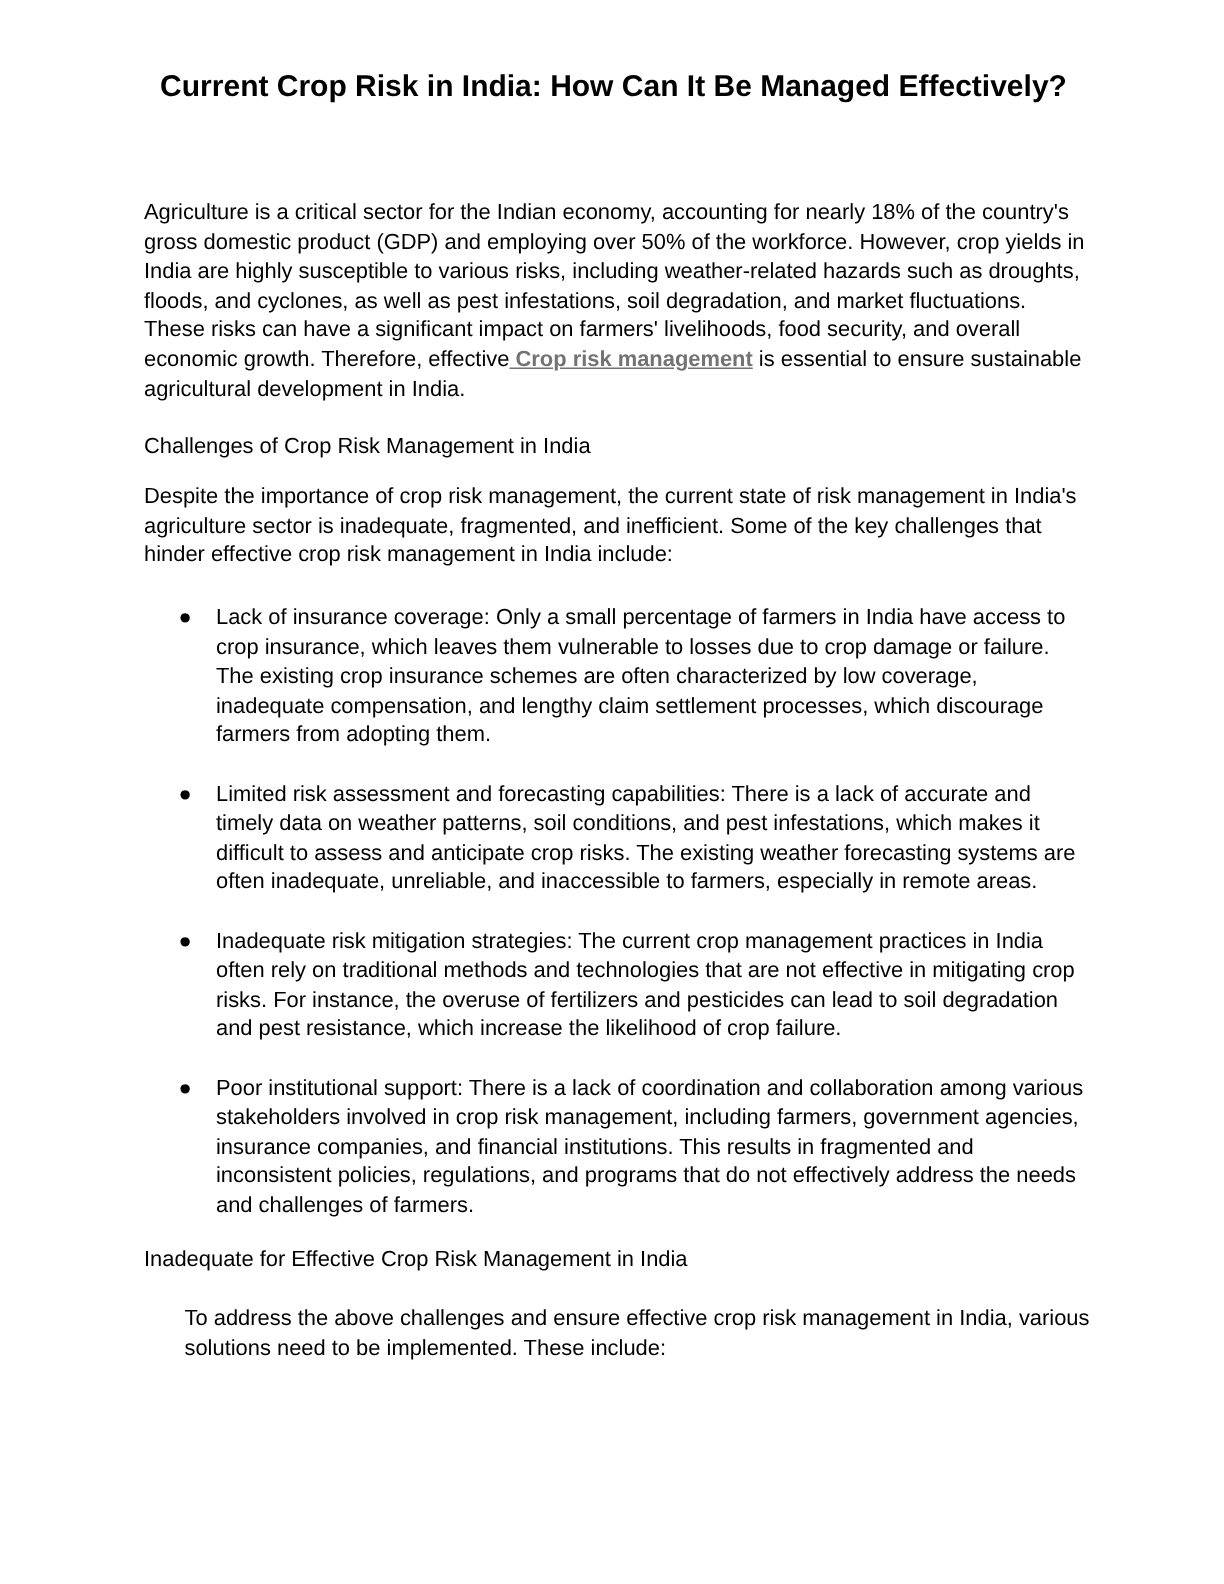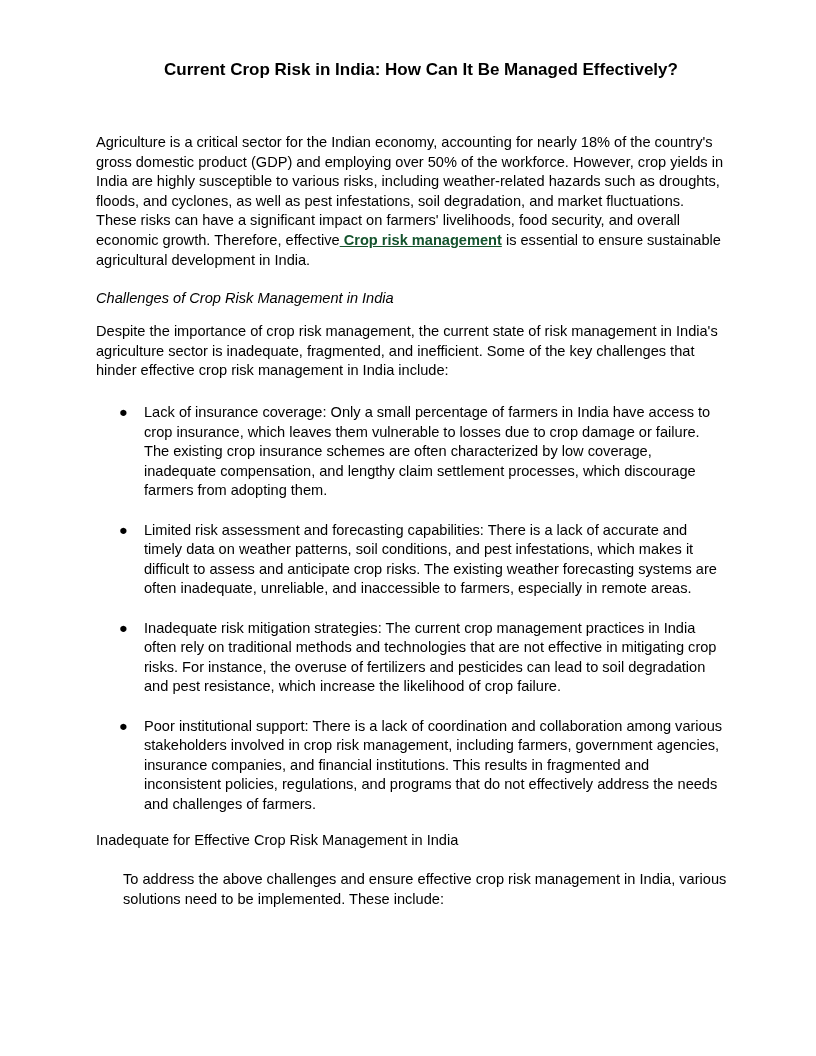--- a/index.html
+++ b/index.html
@@ -1,35 +1,35 @@
 <!DOCTYPE html>
 <html><head>
 <meta charset="utf-8">
 <style>
   html, body { margin: 0; padding: 0; background: #ffffff; }
   body { width: 816px; height: 1056px; position: relative; overflow: hidden;
          font-family: "Liberation Sans", sans-serif; color: #000; }
   .page { position: absolute; left: 96px; top: 0; width: 626px; }
   .title { position: absolute; top: 48px; left: 0; width: 626px; text-align: center;
-           font-size: 17px; font-weight: bold; line-height: 20px; margin: 12px; }
+           font-size: 20px; font-weight: bold; line-height: 20px; margin: 0; }
   .p { font-size: 14.6px; line-height: 19.6px; margin: 0; position: absolute; left: 0; width: 630px; }
-  .link { color: #14532d; font-weight: bold; }
+  .link { color: #737373; font-weight: bold; }
   ul.bullets { position: absolute; left: 0; top: 403px; width: 630px; margin: 0; padding: 0; list-style: none; }
   ul.bullets li { position: relative; padding-left: 48px; font-size: 14.6px; line-height: 19.6px; margin-bottom: 19.6px; }
   ul.bullets li .dot { position: absolute; left: 23px; top: 0; }
 </style>
 </head>
 <body>
 
 <div class="page">
   <h1 class="title">Current Crop Risk in India: How Can It Be Managed Effectively?</h1>
 
   <p class="p" style="top:133px;"><span>Agriculture is a critical sector for the Indian economy, accounting for nearly 18% of the country's gross domestic product (GDP) and employing over 50% of the workforce. However, crop yields in India are highly susceptible to various risks, including weather-related hazards such as droughts, floods, and cyclones, as well as pest infestations, soil degradation, and market fluctuations. These risks can have a significant impact on farmers' livelihoods, food security, and overall economic growth. Therefore, effective</span><a class="link" href="#"> Crop risk management</a><span> is essential to ensure sustainable agricultural development in India.</span></p>
 
-  <p class="p" style="top:289px;font-style:italic;">Challenges of Crop Risk Management in India</p>
+  <p class="p" style="top:289px;">Challenges of Crop Risk Management in India</p>
 
   <p class="p" style="top:322px;">Despite the importance of crop risk management, the current state of risk management in India's agriculture sector is inadequate, fragmented, and inefficient. Some of the key challenges that hinder effective crop risk management in India include:</p>
 
   <ul class="bullets">
     <li><span class="dot">●</span><span>Lack of insurance coverage: Only a small percentage of farmers in India have access to crop insurance, which leaves them vulnerable to losses due to crop damage or failure. The existing crop insurance schemes are often characterized by low coverage, inadequate compensation, and lengthy claim settlement processes, which discourage farmers from adopting them.</span></li>
     <li><span class="dot">●</span><span>Limited risk assessment and forecasting capabilities: There is a lack of accurate and timely data on weather patterns, soil conditions, and pest infestations, which makes it difficult to assess and anticipate crop risks. The existing weather forecasting systems are often inadequate, unreliable, and inaccessible to farmers, especially in remote areas.</span></li>
     <li><span class="dot">●</span><span>Inadequate risk mitigation strategies: The current crop management practices in India often rely on traditional methods and technologies that are not effective in mitigating crop risks. For instance, the overuse of fertilizers and pesticides can lead to soil degradation and pest resistance, which increase the likelihood of crop failure.</span></li>
     <li><span class="dot">●</span><span>Poor institutional support: There is a lack of coordination and collaboration among various stakeholders involved in crop risk management, including farmers, government agencies, insurance companies, and financial institutions. This results in fragmented and inconsistent policies, regulations, and programs that do not effectively address the needs and challenges of farmers.</span></li>
   </ul>
 

